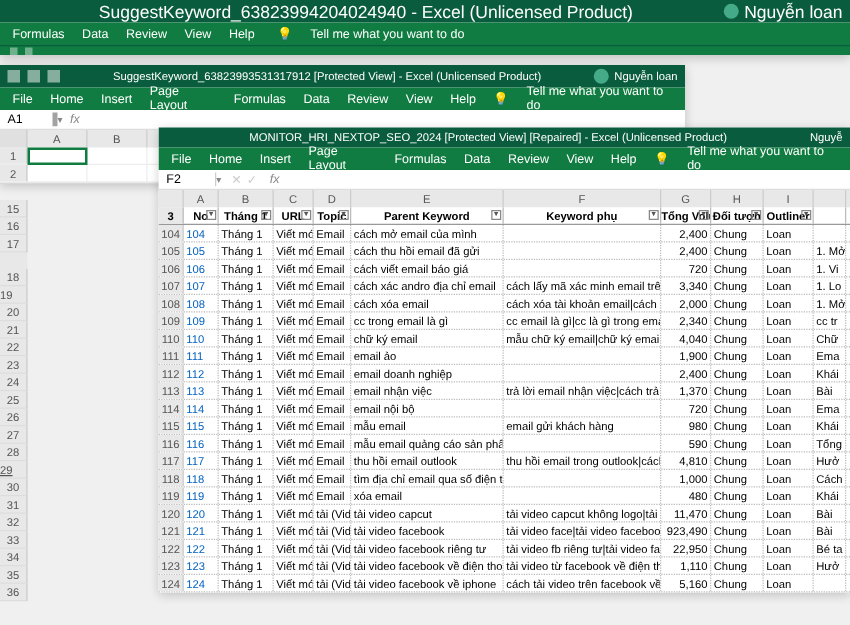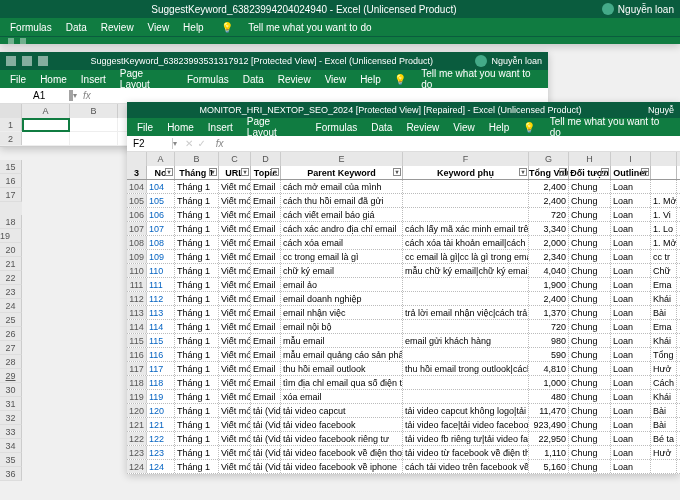--- a/index.html
+++ b/index.html
@@ -1,42 +1,42 @@
 <!DOCTYPE html>
 <html><head>
 <meta charset="utf-8">
 <style>
 * { margin:0; padding:0; box-sizing:border-box; font-family:"Segoe UI",Arial,sans-serif; }
 body { width:680px; height:500px; background:#f0f0f0; overflow:hidden; position:relative; }
 .win { position:absolute; background:#fff; box-shadow:0 2px 8px rgba(0,0,0,0.2); }
 
 
 .w1 { left:0; top:0; width:680px; }
-.w1 .titlebar { background:#0a5c3e; height:18px; display:flex; align-items:center; color:#fff; font-size:10px; padding:0 6px; }
+.w1 .titlebar { background:#0a5c3e; height:18px; display:flex; align-items:center; color:#fff; font-size:14px; padding:0 6px; }
 .w1 .titlebar .center { flex:1; text-align:center; }
 .w1 .titlebar .user { display:flex; align-items:center; gap:4px; }
 .w1 .titlebar .avatar { width:12px; height:12px; border-radius:50%; background:#4a8; }
 .w1 .ribbon { background:#107c41; height:18px; display:flex; align-items:center; color:#fff; font-size:10px; padding:0 10px; gap:14px; }
 .w1 .ribbon span { cursor:default; }
 .w1 .ribbon .bulb { margin-left:4px; }
 .w1 .qat { background:#107c41; height:8px; display:flex; align-items:center; padding-left:8px; gap:6px; border-top:1px solid #0a5c3e;}
 .w1 .qat .q { width:6px; height:6px; background:#fff; opacity:0.4; }
 
 
 .w2 { left:0; top:52px; width:548px; }
 .w2 .titlebar { background:#0a5c3e; height:18px; display:flex; align-items:center; color:#fff; font-size:9px; padding:0 6px; }
 .w2 .titlebar .left { display:flex; gap:6px; }
 .w2 .titlebar .left .i { width:10px; height:10px; background:#fff; opacity:0.5; }
 .w2 .titlebar .center { flex:1; text-align:center; }
 .w2 .titlebar .user { display:flex; align-items:center; gap:4px; }
 .w2 .titlebar .avatar { width:12px; height:12px; border-radius:50%; background:#4a8; }
 .w2 .ribbon { background:#107c41; height:18px; display:flex; align-items:center; color:#fff; font-size:10px; padding:0 10px; gap:14px; }
 .w2 .cellarea { background:#fff; border-bottom:1px solid #ccc; }
 .w2 .namebox { height:16px; display:flex; align-items:center; font-size:10px; padding:0 6px; border-bottom:1px solid #ddd; }
-.w2 .namebox .nb { width:40px; border-right:4px solid #a3a3a3; padding-right:4px;margin-left:27px; }
+.w2 .namebox .nb { width:40px; border-right:4px solid #a3a3a3; padding-right:4px; }
 .w2 .namebox .fx { color:#888; margin:0 6px; font-style:italic; }
 .w2 .colhdr { display:flex; background:#e8e8e8; height:14px; font-size:9px; color:#555; }
 .w2 .colhdr div { border-right:1px solid #ccc; text-align:center; line-height:14px; }
 .w2 .ch-sel { width:22px; background:#e0e0e0; }
 .w2 .ch-a { width:48px; }
 .w2 .ch-b { width:48px; }
 .w2 .rows { }
 .w2 .row { display:flex; height:14px; border-bottom:1px solid #eee; }
 .w2 .rh { width:22px; background:#e8e8e8; font-size:9px; text-align:center; line-height:14px; color:#555; border-right:1px solid #ccc;}
 .w2 .cell { border-right:1px solid #eee; height:14px; }
@@ -483,21 +483,21 @@
       <div style="height: 14px; line-height: 14px; border-bottom: 1px solid rgb(221, 221, 221); border-right: 1px solid rgb(204, 204, 204);">19</div>
       <div style="height: 14px; line-height: 14px; text-align: center; border-bottom: 1px solid rgb(221, 221, 221); border-right: 1px solid rgb(204, 204, 204);">20</div>
       <div style="height: 14px; line-height: 14px; text-align: center; border-bottom: 1px solid rgb(221, 221, 221); border-right: 1px solid rgb(204, 204, 204);">21</div>
       <div style="height: 14px; line-height: 14px; text-align: center; border-bottom: 1px solid rgb(221, 221, 221); border-right: 1px solid rgb(204, 204, 204);">22</div>
       <div style="height: 14px; line-height: 14px; text-align: center; border-bottom: 1px solid rgb(221, 221, 221); border-right: 1px solid rgb(204, 204, 204);">23</div>
       <div style="height: 14px; line-height: 14px; text-align: center; border-bottom: 1px solid rgb(221, 221, 221); border-right: 1px solid rgb(204, 204, 204);">24</div>
       <div style="height: 14px; line-height: 14px; text-align: center; border-bottom: 1px solid rgb(221, 221, 221); border-right: 1px solid rgb(204, 204, 204);">25</div>
       <div style="height: 14px; line-height: 14px; text-align: center; border-bottom: 1px solid rgb(221, 221, 221); border-right: 1px solid rgb(204, 204, 204);">26</div>
       <div style="height: 14px; line-height: 14px; text-align: center; border-bottom: 1px solid rgb(221, 221, 221); border-right: 1px solid rgb(204, 204, 204);">27</div>
       <div style="height: 14px; line-height: 14px; text-align: center; border-bottom: 1px solid rgb(221, 221, 221); border-right: 1px solid rgb(204, 204, 204);">28</div>
-      <div style="height: 14px; line-height: 14px; text-align: center; border-bottom: 1px solid rgb(221, 221, 221); border-right: 1px solid rgb(204, 204, 204); text-decoration: underline;">29</div>
+      <div style="height: 14px; line-height: 14px; border-bottom: 1px solid rgb(221, 221, 221); border-right: 1px solid rgb(204, 204, 204); text-decoration: underline;">29</div>
       <div style="height: 14px; line-height: 14px; text-align: center; border-bottom: 1px solid rgb(221, 221, 221); border-right: 1px solid rgb(204, 204, 204);">30</div>
       <div style="height: 14px; line-height: 14px; text-align: center; border-bottom: 1px solid rgb(221, 221, 221); border-right: 1px solid rgb(204, 204, 204);">31</div>
       <div style="height: 14px; line-height: 14px; text-align: center; border-bottom: 1px solid rgb(221, 221, 221); border-right: 1px solid rgb(204, 204, 204);">32</div>
       <div style="height: 14px; line-height: 14px; text-align: center; border-bottom: 1px solid rgb(221, 221, 221); border-right: 1px solid rgb(204, 204, 204);">33</div>
       <div style="height: 14px; line-height: 14px; text-align: center; border-bottom: 1px solid rgb(221, 221, 221); border-right: 1px solid rgb(204, 204, 204);">34</div>
       <div style="height: 14px; line-height: 14px; text-align: center; border-bottom: 1px solid rgb(221, 221, 221); border-right: 1px solid rgb(204, 204, 204);">35</div>
       <div style="height: 14px; line-height: 14px; text-align: center; border-bottom: 1px solid rgb(221, 221, 221); border-right: 1px solid rgb(204, 204, 204);">36</div>
     </div>
 </div>
 

